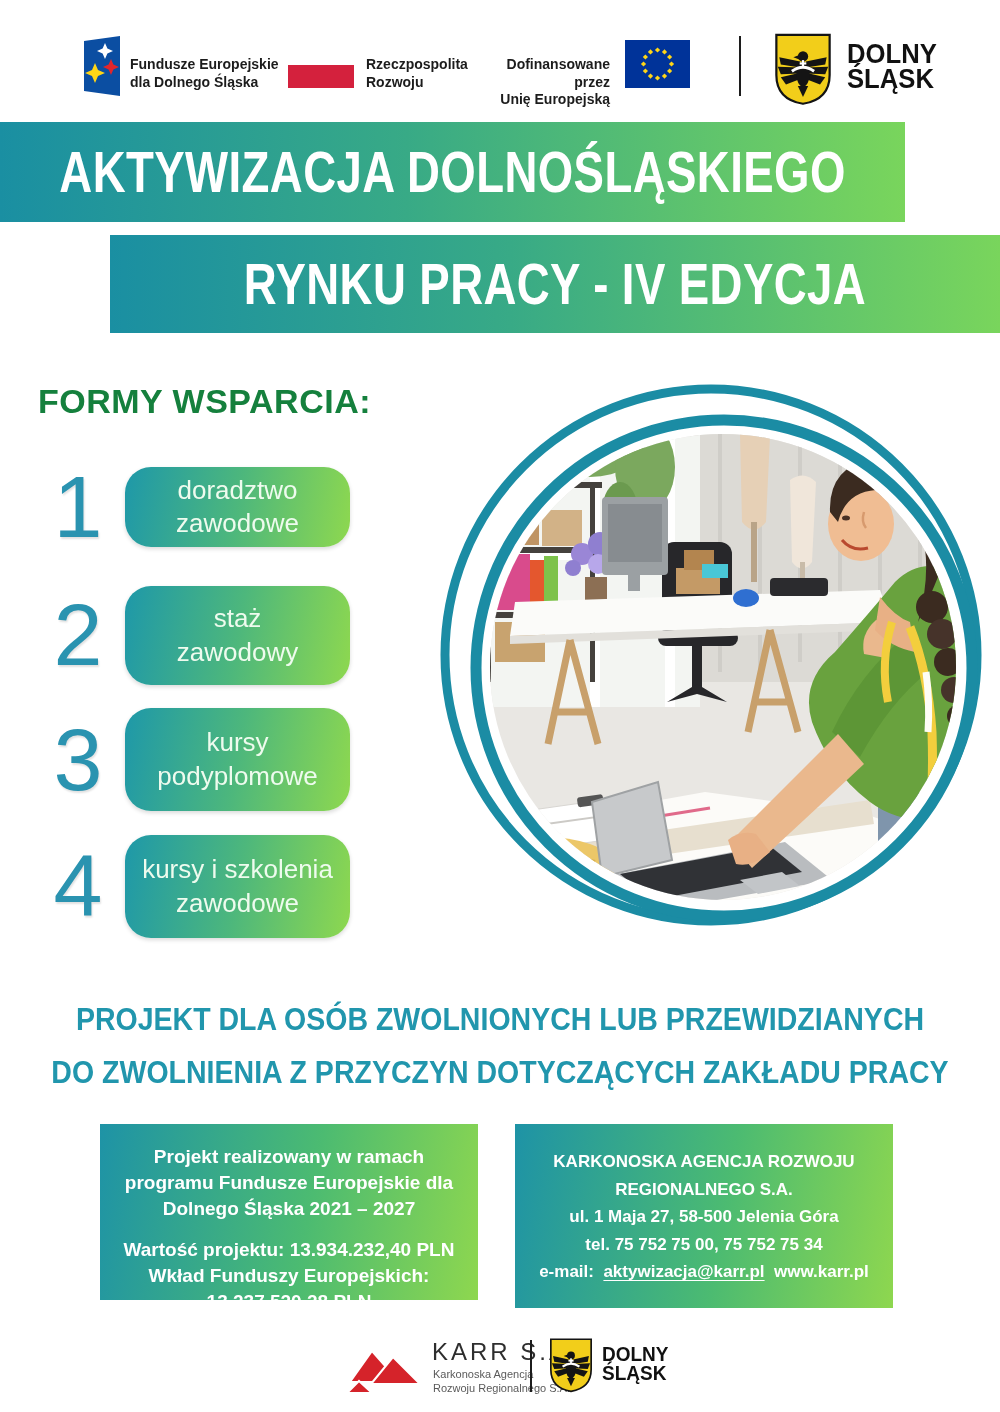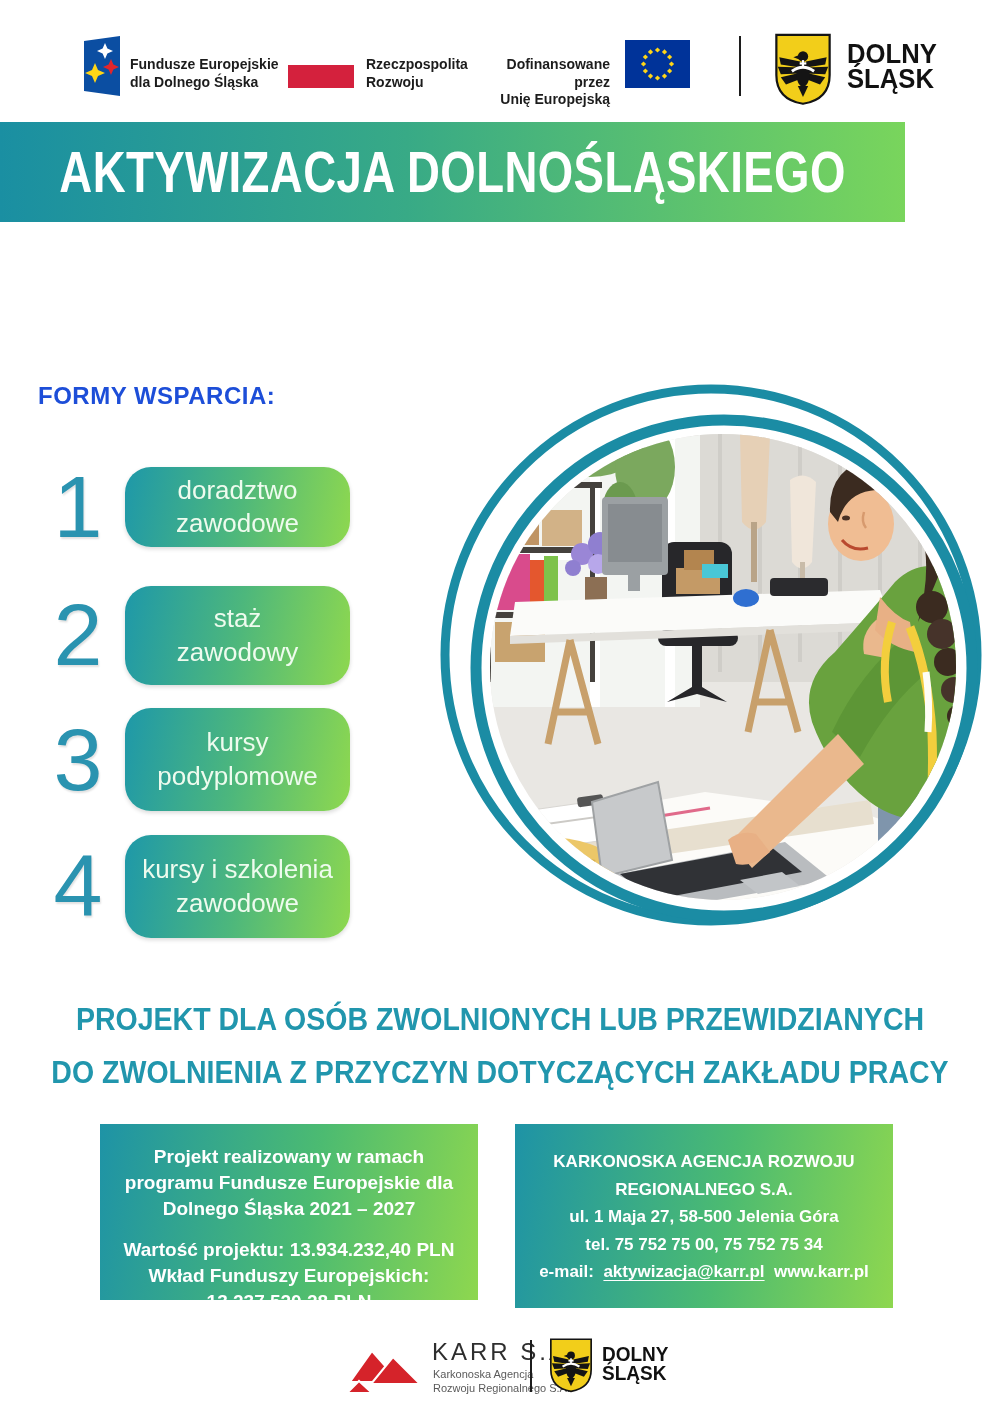--- a/index.html
+++ b/index.html
@@ -26,21 +26,21 @@
     background:linear-gradient(90deg,#1a8fa2 0%,#38aa86 45%,#79d55c 100%);
     display:flex;align-items:center;justify-content:center;
   }
   .banner-text{
     color:#fff;font-weight:bold;font-size:57px;white-space:nowrap;
     transform:scaleX(0.8);transform-origin:center;letter-spacing:0.5px;
   }
 
   
   .support-heading{
-    color:#1d4ed8;font-size:24px;font-weight:bold;letter-spacing:0.5px;white-space:nowrap;
+    color:#15803d;font-size:34px;font-weight:bold;letter-spacing:0.5px;white-space:nowrap;
   }
   .big-number{
     color:#2a93b0;font-size:88px;line-height:90px;text-align:center;width:64px;
     text-shadow:1px 2px 2px rgba(0,0,0,0.12);
   }
   .pill{
     left:125px;width:225px;border-radius:26px;
     background:linear-gradient(100deg,#1e98a9 0%,#4db77c 50%,#8ed84f 100%);
     color:#eefbee;display:flex;flex-direction:column;align-items:center;justify-content:center;
     font-size:26px;line-height:1.28;text-align:center;
@@ -139,20 +139,23 @@
     </g>
   </svg>
   <div class="abs ds-wordmark" style="left:847px;top:42px;">
     <div>DOLNY</div>
     <div>ŚLĄSK</div>
   </div>
 
   <div class="abs banner" style="left:0;top:122px;width:905px;height:100px;">
     <div class="banner-text">AKTYWIZACJA DOLNOŚLĄSKIEGO</div>
   </div>
+  <div class="abs banner" style="left:110px;top:235px;width:890px;height:98px;">
+    <div class="banner-text">RYNKU PRACY - IV EDYCJA</div>
+  </div>
 
   <div class="abs support-heading" style="left:38px;top:382px;">FORMY WSPARCIA:</div>
 
   <div class="abs big-number" style="left:46px;top:462px;">1</div>
   <div class="abs pill" style="top:467px;height:80px;">
     <div>doradztwo</div>
     <div>zawodowe</div>
   </div>
 
   <div class="abs big-number" style="left:46px;top:590px;">2</div>

